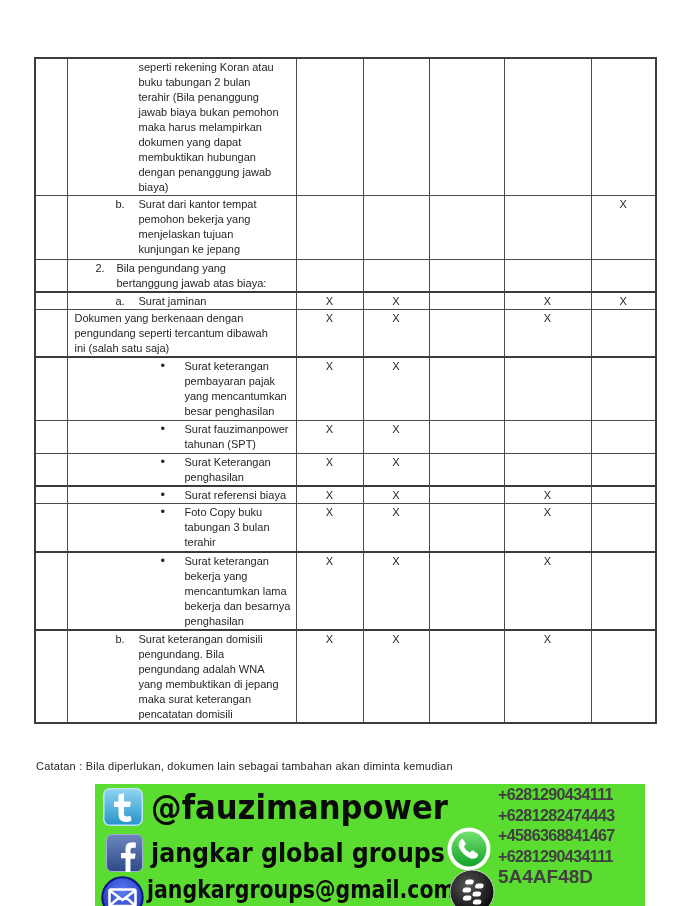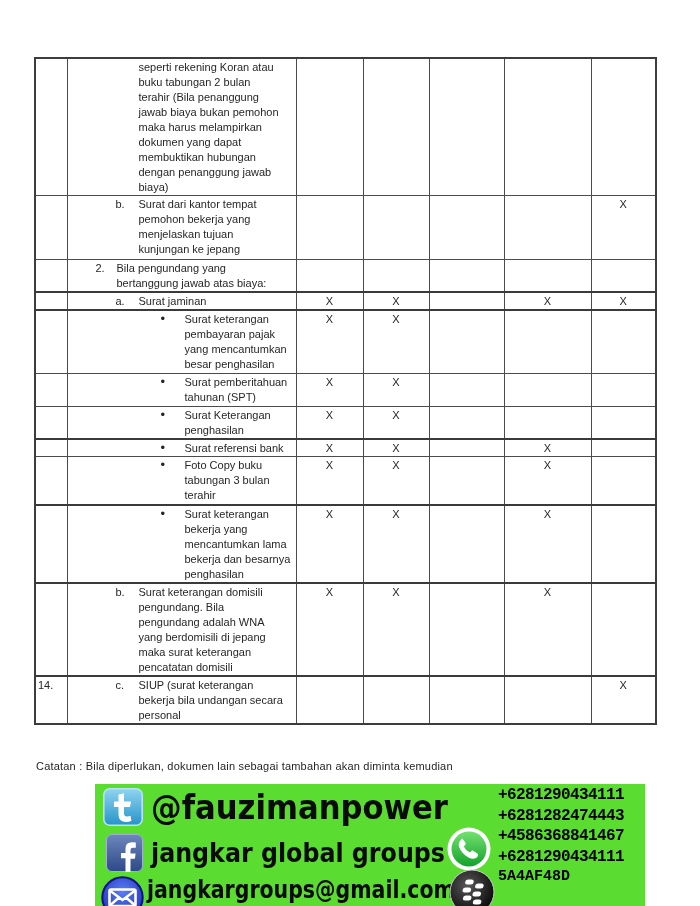--- a/index.html
+++ b/index.html
@@ -53,24 +53,24 @@
   .blabel {
     position:absolute; left:56px; display:flex; align-items:center;
     color:#0b0b0b; font-weight:700; font-family:"DejaVu Sans", sans-serif;
     transform-origin:left center; white-space:nowrap;
   }
   .blabel-0 { top:0;    height:46px; font-size:33px; transform:scaleX(.93); }
   .blabel-1 { top:47px; height:42px; font-size:27px; transform:scaleX(.88); }
   .blabel-2 { top:89px; height:33px; font-size:25px; left:52px; transform:scaleX(.82); }
   .numbers {
     position:absolute; left:403px; top:1px; width:146px;
-    font-family:Liberation Mono, monospace; font-weight:700; color:#000000;
+    font-family:Liberation Sans, sans-serif; font-weight:700; color:#404040;
   }
   .numline { font-size:16px; line-height:20.5px; letter-spacing:-0.6px; white-space:nowrap; }
-  .numline.pin { font-size:15px; line-height:20px; letter-spacing:0; }
+  .numline.pin { font-size:19px; line-height:20px; letter-spacing:0; }
 </style>
 </head>
 <body>
 
 <table class="req">
   <colgroup>
     <col style="width:32px">
       <col style="width:229px">
       <col style="width:67px">
     <col style="width:66px">
@@ -140,20 +140,36 @@
             <span class="marker">a.</span>
             <span class="rowtext">Surat jaminan</span>
           </div>
         </td>
         <td class="mark-cell c1">X</td>
         <td class="mark-cell c2">X</td>
         <td class="mark-cell c3"></td>
         <td class="mark-cell c4">X</td>
         <td class="mark-cell c5">X</td>
       </tr>
+      <tr style="height: 46px;">
+        <td class="num-cell"></td>
+        <td class="desc-cell">
+          <div class="desc-inner indent-flush">
+            <span class="marker"></span>
+            <span class="rowtext">Dokumen yang berkenaan dengan
+pengundang seperti tercantum dibawah
+ini (salah satu saja)</span>
+          </div>
+        </td>
+        <td class="mark-cell c1">X</td>
+        <td class="mark-cell c2">X</td>
+        <td class="mark-cell c3"></td>
+        <td class="mark-cell c4">X</td>
+        <td class="mark-cell c5"></td>
+      </tr>
       <tr class="thick-top" style="height: 63px;">
         <td class="num-cell"></td>
         <td class="desc-cell">
           <div class="desc-inner indent-bullet">
             <span class="marker">•</span>
             <span class="rowtext">Surat keterangan
 pembayaran pajak
 yang mencantumkan
 besar penghasilan</span>
           </div>
@@ -162,21 +178,21 @@
         <td class="mark-cell c2">X</td>
         <td class="mark-cell c3"></td>
         <td class="mark-cell c4"></td>
         <td class="mark-cell c5"></td>
       </tr>
       <tr style="height: 33px;">
         <td class="num-cell"></td>
         <td class="desc-cell">
           <div class="desc-inner indent-bullet">
             <span class="marker">•</span>
-            <span class="rowtext">Surat pemberitahuan
+            <span class="rowtext">Surat fauzimanpower
 tahunan (SPT)</span>
           </div>
         </td>
         <td class="mark-cell c1">X</td>
         <td class="mark-cell c2">X</td>
         <td class="mark-cell c3"></td>
         <td class="mark-cell c4"></td>
         <td class="mark-cell c5"></td>
       </tr>
       <tr style="height: 31px;">
@@ -192,21 +208,21 @@
         <td class="mark-cell c2">X</td>
         <td class="mark-cell c3"></td>
         <td class="mark-cell c4"></td>
         <td class="mark-cell c5"></td>
       </tr>
       <tr class="thick-top" style="height: 16px;">
         <td class="num-cell"></td>
         <td class="desc-cell">
           <div class="desc-inner indent-bullet">
             <span class="marker">•</span>
-            <span class="rowtext">Surat referensi bank</span>
+            <span class="rowtext">Surat referensi biaya</span>
           </div>
         </td>
         <td class="mark-cell c1">X</td>
         <td class="mark-cell c2">X</td>
         <td class="mark-cell c3"></td>
         <td class="mark-cell c4">X</td>
         <td class="mark-cell c5"></td>
       </tr>
       <tr style="height: 49px;">
         <td class="num-cell"></td>
@@ -243,46 +259,30 @@
         <td class="mark-cell c5"></td>
       </tr>
       <tr class="thick-top" style="height: 90px;">
         <td class="num-cell"></td>
         <td class="desc-cell">
           <div class="desc-inner indent-alpha">
             <span class="marker">b.</span>
             <span class="rowtext">Surat keterangan domisili
 pengundang. Bila
 pengundang adalah WNA
-yang berdomisili di jepang
+yang membuktikan di jepang
 maka surat keterangan
 pencatatan domisili</span>
           </div>
         </td>
         <td class="mark-cell c1">X</td>
         <td class="mark-cell c2">X</td>
         <td class="mark-cell c3"></td>
         <td class="mark-cell c4">X</td>
         <td class="mark-cell c5"></td>
-      </tr>
-      <tr class="thick-top" style="height: 43px;">
-        <td class="num-cell">14.</td>
-        <td class="desc-cell">
-          <div class="desc-inner indent-alpha">
-            <span class="marker">c.</span>
-            <span class="rowtext">SIUP (surat keterangan
-bekerja bila undangan secara
-personal</span>
-          </div>
-        </td>
-        <td class="mark-cell c1"></td>
-        <td class="mark-cell c2"></td>
-        <td class="mark-cell c3"></td>
-        <td class="mark-cell c4"></td>
-        <td class="mark-cell c5">X</td>
       </tr>
     </tbody>
 </table>
 
 <div class="note">Catatan : Bila diperlukan, dokumen lain sebagai tambahan akan diminta kemudian</div>
 
 <div class="banner">
   <div class="numbers">
       <div class="numline">+6281290434111</div>
       <div class="numline">+6281282474443</div>

